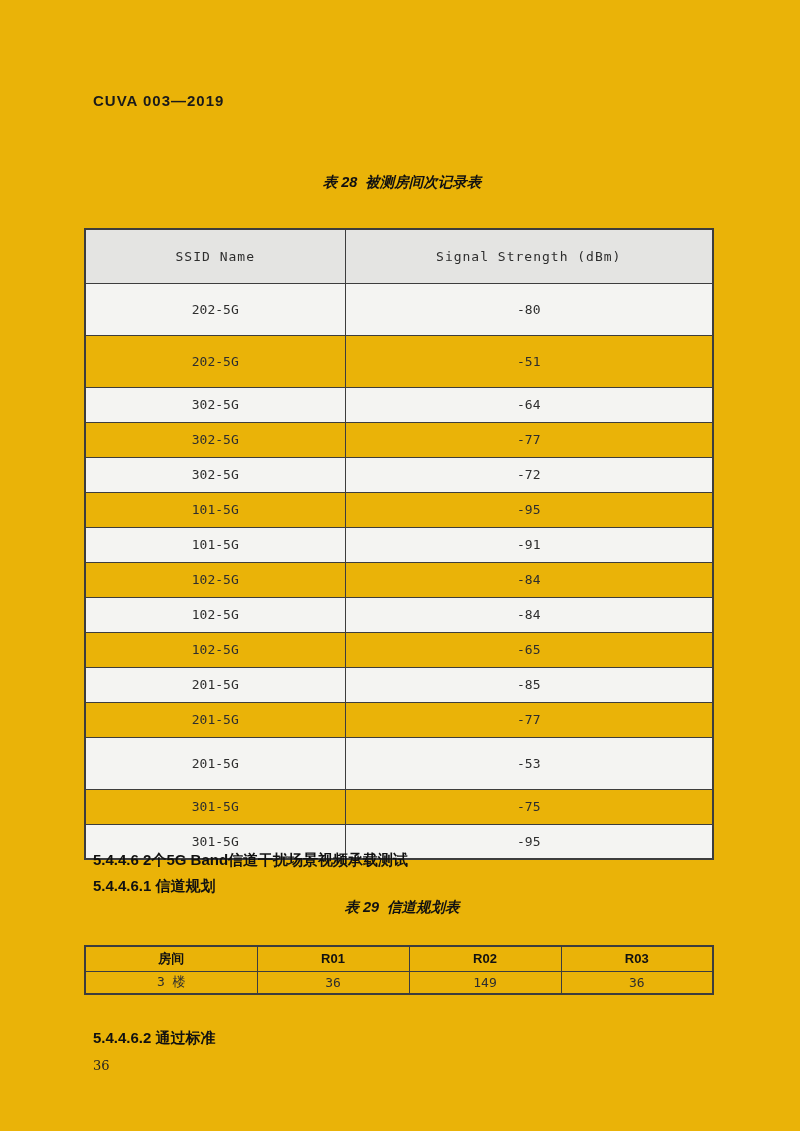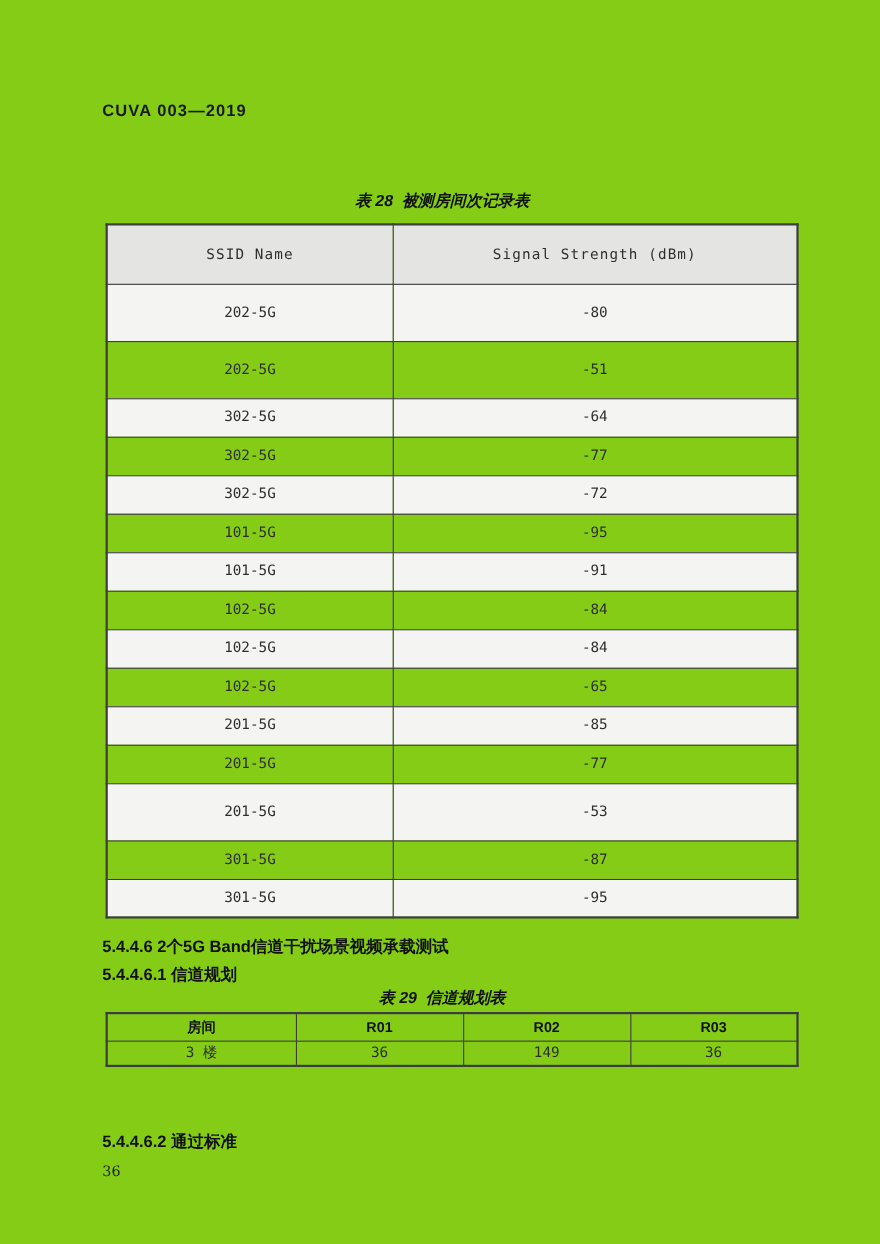--- a/index.html
+++ b/index.html
@@ -4,21 +4,21 @@
 <style>
   html, body {
     margin: 0;
     padding: 0;
     background: #ffffff;
   }
   .page {
     position: relative;
     width: 800px;
     height: 1131px;
-    background: #84cc16;
+    background: #eab308;
     font-family: "Liberation Sans", sans-serif;
     color: #1c1c1c;
     overflow: hidden;
   }
 
   .doc-code {
     position: absolute;
     left: 93px;
     top: 92px;
     font-family: "Liberation Sans", sans-serif;
@@ -38,24 +38,25 @@
     font-size: 14.5px;
     color: #111111;
     white-space: pre;
     font-style: italic;
   }
   .caption-28 { top: 173px; }
   .caption-29 { top: 898px; }
 
   table {
     position: absolute;
-    left: 96px;
+    left: 84px;
     border-collapse: collapse;
     table-layout: fixed;
     width: 628px;
+    margin-top: 25px;
   }
   td, th {
     border: 1px solid #3d3d3d;
     text-align: center;
     vertical-align: middle;
     padding: 0;
     font-family: "DejaVu Sans Mono", "Liberation Mono", monospace;
     font-size: 13px;
     color: #2e2e2e;
     font-weight: normal;
@@ -175,21 +176,21 @@
         <tr>
           <td>201-5G</td>
           <td>-77</td>
         </tr>
         <tr>
           <td>201-5G</td>
           <td>-53</td>
         </tr>
         <tr>
           <td>301-5G</td>
-          <td>-87</td>
+          <td>-75</td>
         </tr>
         <tr>
           <td>301-5G</td>
           <td>-95</td>
         </tr>
       </tbody>
   </table>
 
   <div class="section s1">5.4.4.6 2个5G Band信道干扰场景视频承载测试</div>
 

